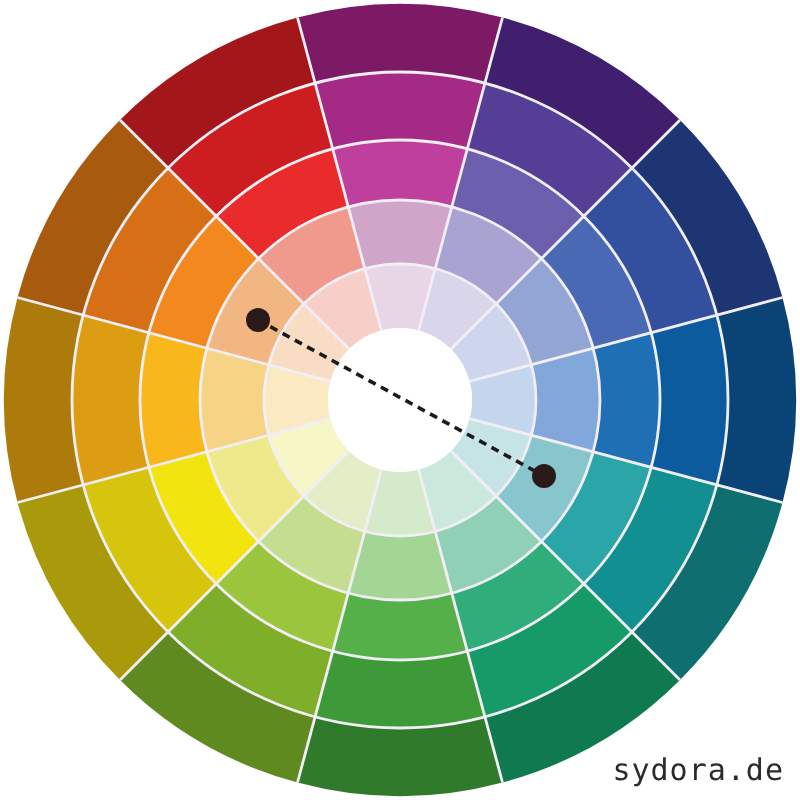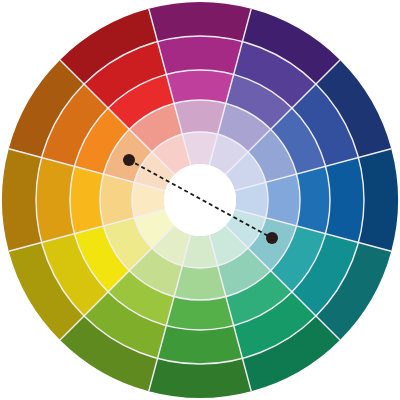--- a/index.html
+++ b/index.html
@@ -153,14 +153,15 @@
         <circle cx="200" cy="200" r="164" fill="none" stroke="#f2eef5" stroke-width="1.4"></circle>
       </g>
     <circle id="hub" cx="200" cy="200" r="36" fill="#ffffff"></circle>
     <g id="comp-line-group">
       <line id="comp-line" x1="129" y1="160" x2="272" y2="238" stroke="#1a1a1a" stroke-width="1.8" stroke-dasharray="4 3"></line>
       <circle id="comp-dot-a" cx="129" cy="160" r="6" fill="#2a1a1a"></circle>
       <circle id="comp-dot-b" cx="272" cy="238" r="6" fill="#2a1a1a"></circle>
     </g>
   </svg>
 
+  <div id="watermark">sydora.de</div>
 
 </div>
 
 </body></html>

